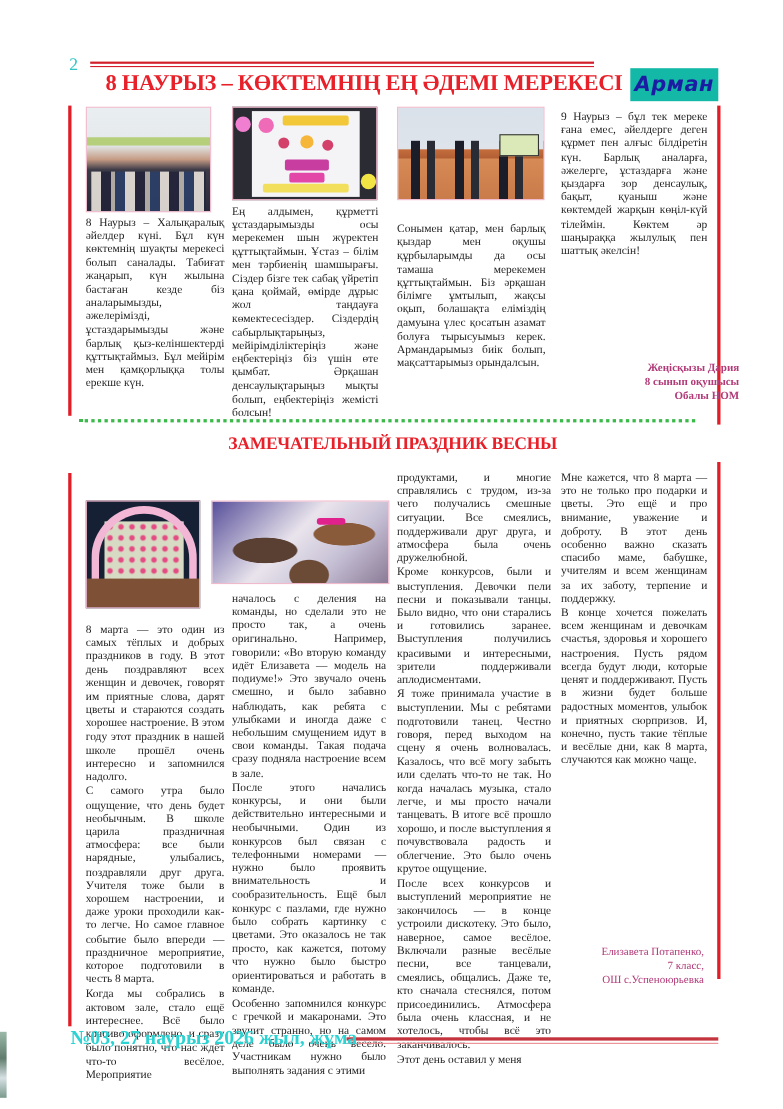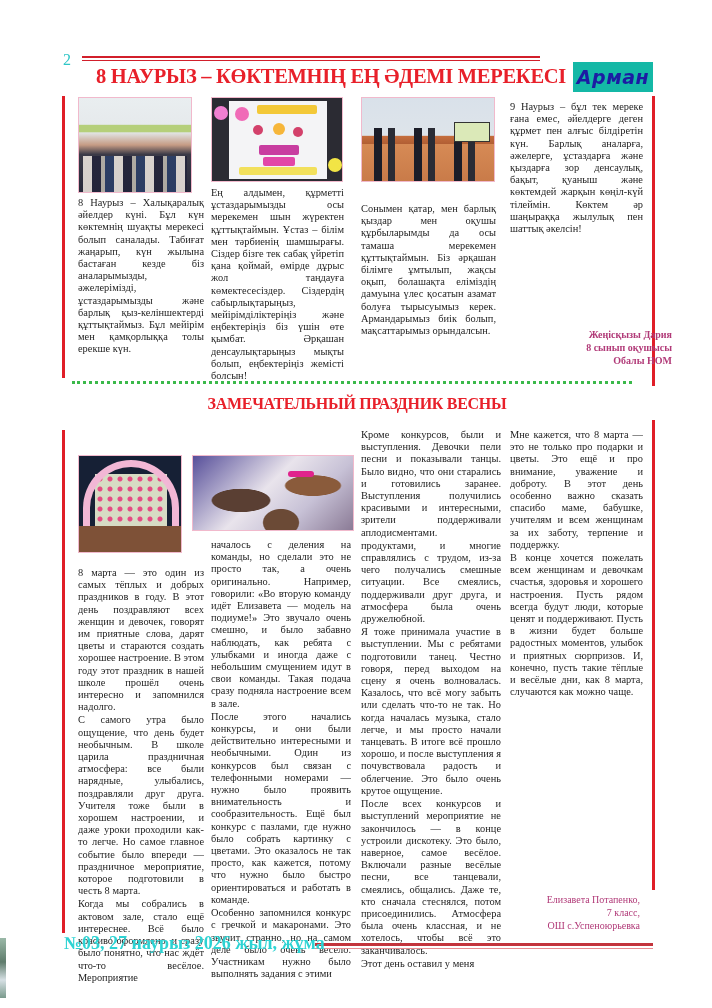--- a/index.html
+++ b/index.html
@@ -124,31 +124,31 @@
   <p>8 марта — это один из самых тёплых и добрых праздников в году. В этот день поздравляют всех женщин и девочек, говорят им приятные слова, дарят цветы и стараются создать хорошее настроение. В этом году этот праздник в нашей школе прошёл очень интересно и запомнился надолго.</p>
   <p>С самого утра было ощущение, что день будет необычным. В школе царила праздничная атмосфера: все были нарядные, улыбались, поздравляли друг друга. Учителя тоже были в хорошем настроении, и даже уроки проходили как-то легче. Но самое главное событие было впереди — праздничное мероприятие, которое подготовили в честь 8 марта.</p>
   <p>Когда мы собрались в актовом зале, стало ещё интереснее. Всё было красиво оформлено, и сразу было понятно, что нас ждёт что-то весёлое. Мероприятие</p>
 </div>
 <div class="abs col" style="left:211px;top:539px;width:140px;">
   <p>началось с деления на команды, но сделали это не просто так, а очень оригинально. Например, говорили: «Во вторую команду идёт Елизавета — модель на подиуме!» Это звучало очень смешно, и было забавно наблюдать, как ребята с улыбками и иногда даже с небольшим смущением идут в свои команды. Такая подача сразу подняла настроение всем в зале.</p>
   <p>После этого начались конкурсы, и они были действительно интересными и необычными. Один из конкурсов был связан с телефонными номерами — нужно было проявить внимательность и сообразительность. Ещё был конкурс с пазлами, где нужно было собрать картинку с цветами. Это оказалось не так просто, как кажется, потому что нужно было быстро ориентироваться и работать в команде.</p>
   <p>Особенно запомнился конкурс с гречкой и макаронами. Это звучит странно, но на самом деле было очень весело. Участникам нужно было выполнять задания с этими</p>
 </div>
 <div class="abs col" style="left:361px;top:429px;width:140px;">
+  <p>продуктами, и многие справлялись с трудом, из-за чего получались смешные ситуации. Все смеялись, поддерживали друг друга, и атмосфера была очень дружелюбной.</p>
   <p>Кроме конкурсов, были и выступления. Девочки пели песни и показывали танцы. Было видно, что они старались и готовились заранее. Выступления получились красивыми и интересными, зрители поддерживали аплодисментами.</p>
-  <p>продуктами, и многие справлялись с трудом, из-за чего получались смешные ситуации. Все смеялись, поддерживали друг друга, и атмосфера была очень дружелюбной.</p>
   <p>Я тоже принимала участие в выступлении. Мы с ребятами подготовили танец. Честно говоря, перед выходом на сцену я очень волновалась. Казалось, что всё могу забыть или сделать что-то не так. Но когда началась музыка, стало легче, и мы просто начали танцевать. В итоге всё прошло хорошо, и после выступления я почувствовала радость и облегчение. Это было очень крутое ощущение.</p>
   <p>После всех конкурсов и выступлений мероприятие не закончилось — в конце устроили дискотеку. Это было, наверное, самое весёлое. Включали разные весёлые песни, все танцевали, смеялись, общались. Даже те, кто сначала стеснялся, потом присоединились. Атмосфера была очень классная, и не хотелось, чтобы всё это заканчивалось.</p>
   <p>Этот день оставил у меня</p>
 </div>
 <div class="abs col" style="left:510px;top:429px;width:133px;">
   <p>Мне кажется, что 8 марта — это не только про подарки и цветы. Это ещё и про внимание, уважение и доброту. В этот день особенно важно сказать спасибо маме, бабушке, учителям и всем женщинам за их заботу, терпение и поддержку.</p>
   <p>В конце хочется пожелать всем женщинам и девочкам счастья, здоровья и хорошего настроения. Пусть рядом всегда будут люди, которые ценят и поддерживают. Пусть в жизни будет больше радостных моментов, улыбок и приятных сюрпризов. И, конечно, пусть такие тёплые и весёлые дни, как 8 марта, случаются как можно чаще.</p>
 </div>
-<div class="abs sig" style="left:520px;top:893px;width:120px;">
+<div class="abs sig" style="left:520px;top:859px;width:120px;">
   <div>Елизавета Потапенко,</div>
   <div>7 класс,</div>
   <div>ОШ с.Успеноюрьевка</div>
 </div>
 
 <div class="abs bottom-rule-1"></div>
 <div class="abs bottom-rule-2"></div>
 <div class="abs footer">№03, 27 наурыз 2026 жыл, жұма</div>
 <div class="abs edge-strip"></div>
 

